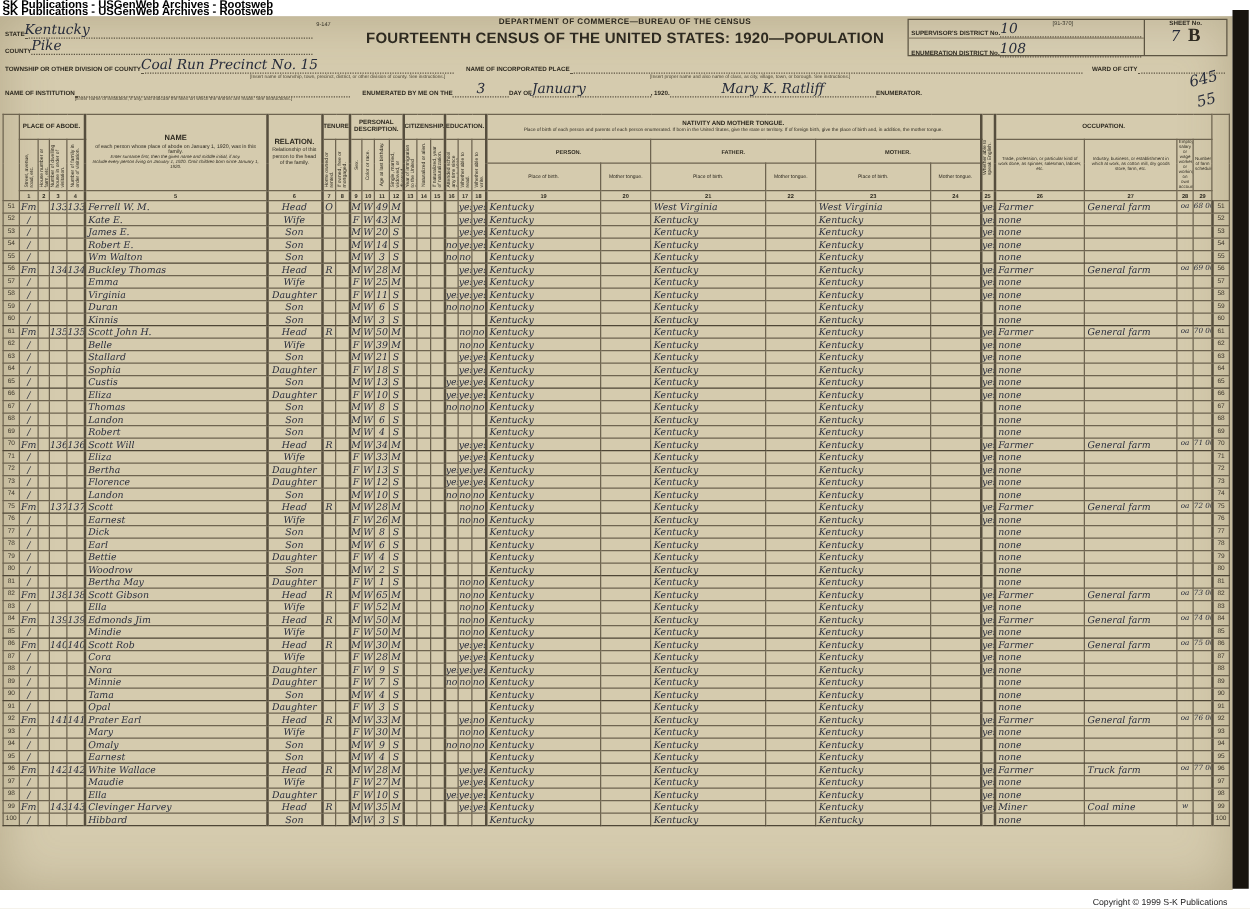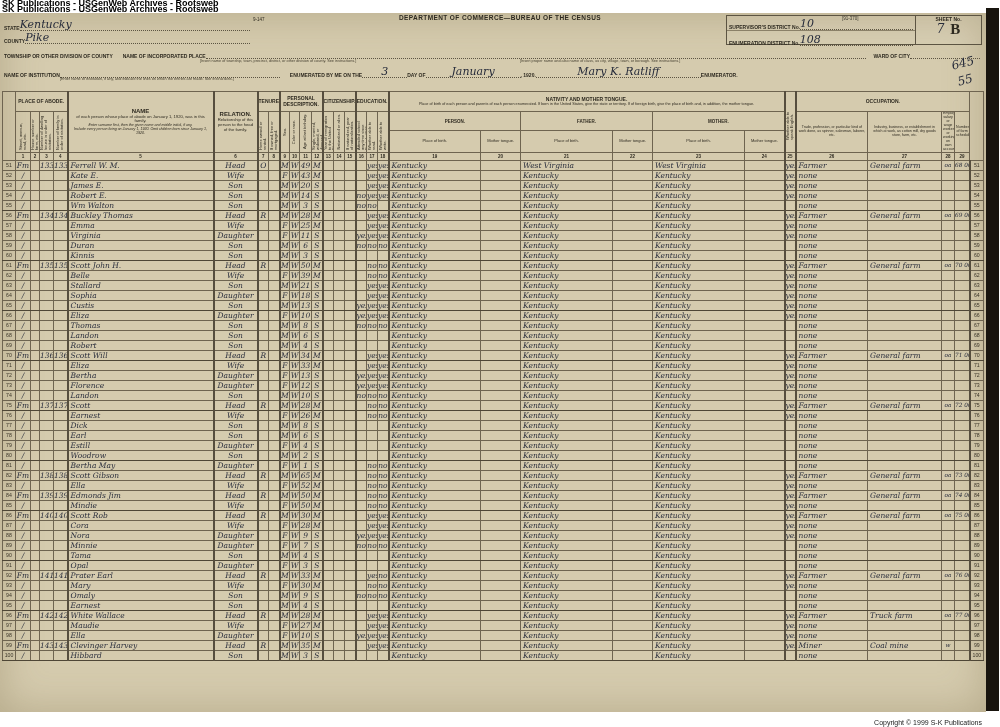--- a/index.html
+++ b/index.html
@@ -65,20 +65,21 @@
 <body>
 
 <span class="wm wm1">SK Publications - USGenWeb Archives - Rootsweb</span>
 <span class="wm wm2">SK Publications - USGenWeb Archives - Rootsweb</span>
 
 <div class="scan">
   <div class="fh">
     <span class="abs fno">9-147</span>
     <span class="abs feno">[91-370]</span>
     <div class="abs dept">DEPARTMENT OF COMMERCE—BUREAU OF THE CENSUS</div>
+    <div class="abs ctitle">FOURTEENTH CENSUS OF THE UNITED STATES: 1920—POPULATION</div>
 
     <div class="abs statebox">
       <div class="frow">
         <span class="lbl">STATE</span>
         <span class="fill"><span class="hw hval">Kentucky</span></span>
       </div>
       <div class="frow">
         <span class="lbl">COUNTY</span>
         <span class="fill"><span class="hw hval">Pike</span></span>
       </div>
@@ -99,35 +100,36 @@
         <span class="lbl">SHEET No.</span>
         <span style="display:flex;align-items:flex-end;gap:6px">
           <span class="hw" style="font-size:12px">7</span>
           <span class="bigletter">B</span>
         </span>
       </div>
     </div>
 
     <div class="abs trow">
       <span class="lbl">TOWNSHIP OR OTHER DIVISION OF COUNTY</span>
+      <span class="fill" style="max-width:250px"><span class="hw hval">Coal Run Precinct No. 15</span></span>
       <span class="lbl" style="margin-left:10px">NAME OF INCORPORATED PLACE</span>
       <span class="fill"></span>
       <span class="lbl" style="margin-left:8px">WARD OF CITY</span>
       <span class="fill" style="max-width:70px"></span>
     </div>
     <span class="abs tinynote" style="left:200px;top:46px">[Insert name of township, town, precinct, district, or other division of county. See instructions.]</span>
     <span class="abs tinynote" style="left:520px;top:46px">[Insert proper name and also name of class, as city, village, town, or borough. See instructions.]</span>
 
     <div class="abs erow">
       <span class="lbl">NAME OF INSTITUTION</span>
       <span class="fill" style="max-width:220px"></span>
       <span class="lbl" style="margin-left:10px">ENUMERATED BY ME ON THE</span>
       <span class="fill" style="max-width:45px;text-align:center"><span class="hw hval">3</span></span>
       <span class="lbl">DAY OF</span>
-      <span class="fill" style="max-width:95px;text-align:center"><span class="hw hval">January</span></span>
+      <span class="fill" style="max-width:95px;"><span class="hw hval">January</span></span>
       <span class="lbl">, 1920.</span>
       <span class="fill" style="max-width:165px;text-align:center"><span class="hw hval">Mary K. Ratliff</span></span>
       <span class="lbl">ENUMERATOR.</span>
     </div>
     <span class="abs tinynote" style="left:60px;top:64px">[Enter name of institution, if any, and indicate the lines on which the entries are made. See instructions.]</span>
 
     <span class="abs hw mnote" style="left:950px;top:46px">645</span>
     <span class="abs hw mnote" style="left:956px;top:62px">55</span>
   </div>
 
@@ -1214,21 +1216,21 @@
           <td class="k-emp hwc"></td>
           <td class="k-farm hwc"></td>
           <td class="k-lnr pr gb">78</td>
         </tr>
         <tr>
           <td class="k-lnl pr">79</td>
           <td class="k-street hwc">/</td>
           <td class="k-house hwc"></td>
           <td class="k-dw hwc"></td>
           <td class="k-fam hwc"></td>
-          <td class="k-name hwc gb">Estill</td>
+          <td class="k-name hwc gb">Bettie</td>
           <td class="k-rel hwc gb">Daughter</td>
           <td class="k-own hwc gb"></td>
           <td class="k-mort hwc"></td>
           <td class="k-sex hwc gb">F</td>
           <td class="k-race hwc">W</td>
           <td class="k-age hwc">4</td>
           <td class="k-mar hwc">S</td>
           <td class="k-imm hwc gb"></td>
           <td class="k-nat hwc"></td>
           <td class="k-naty hwc"></td>

